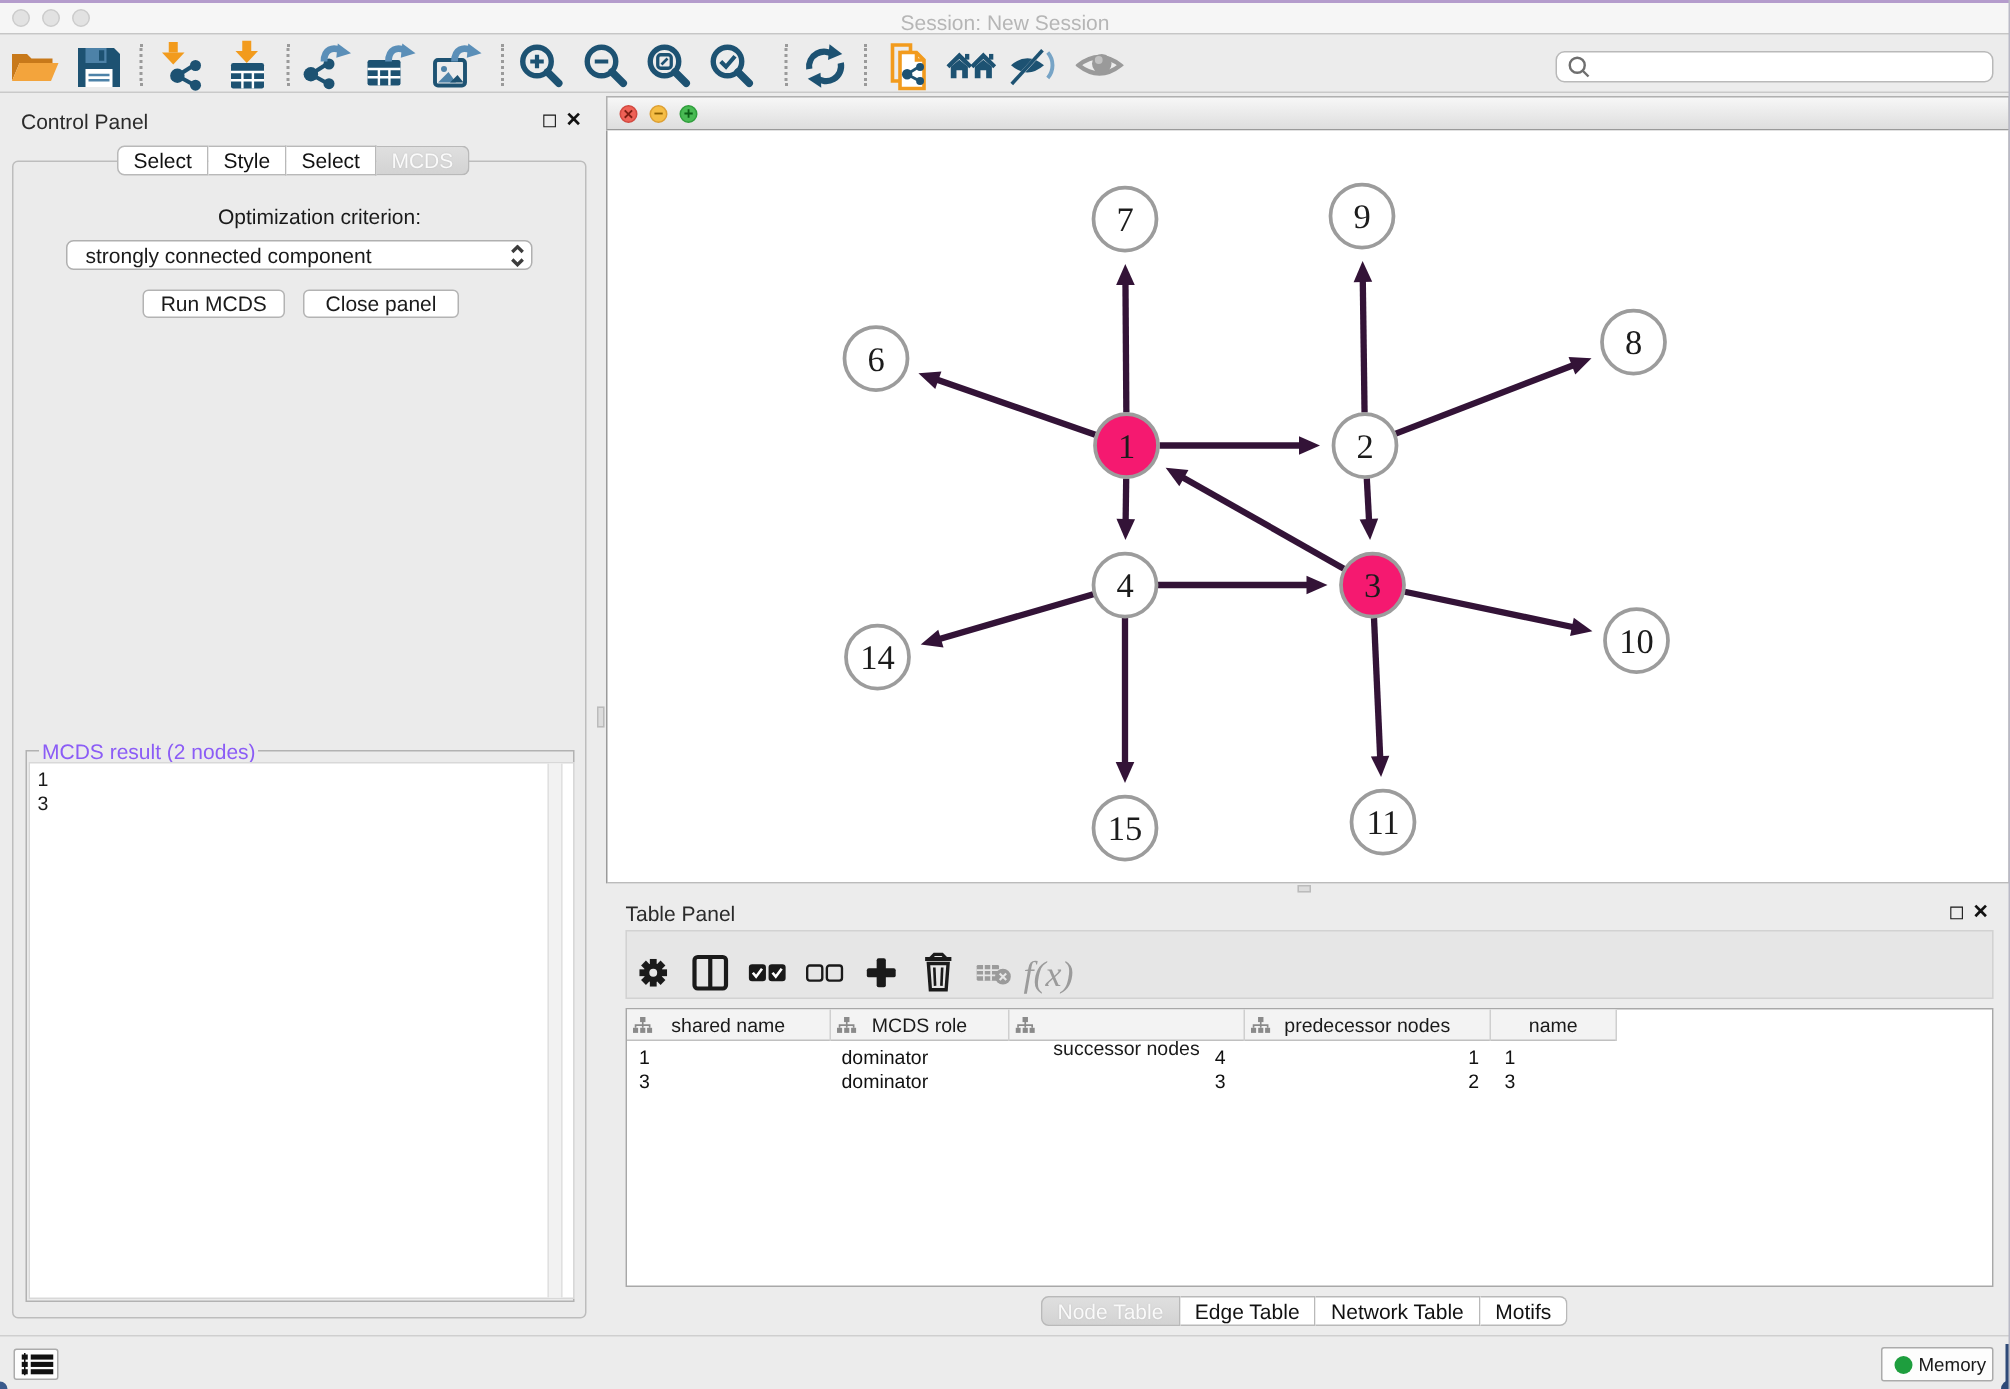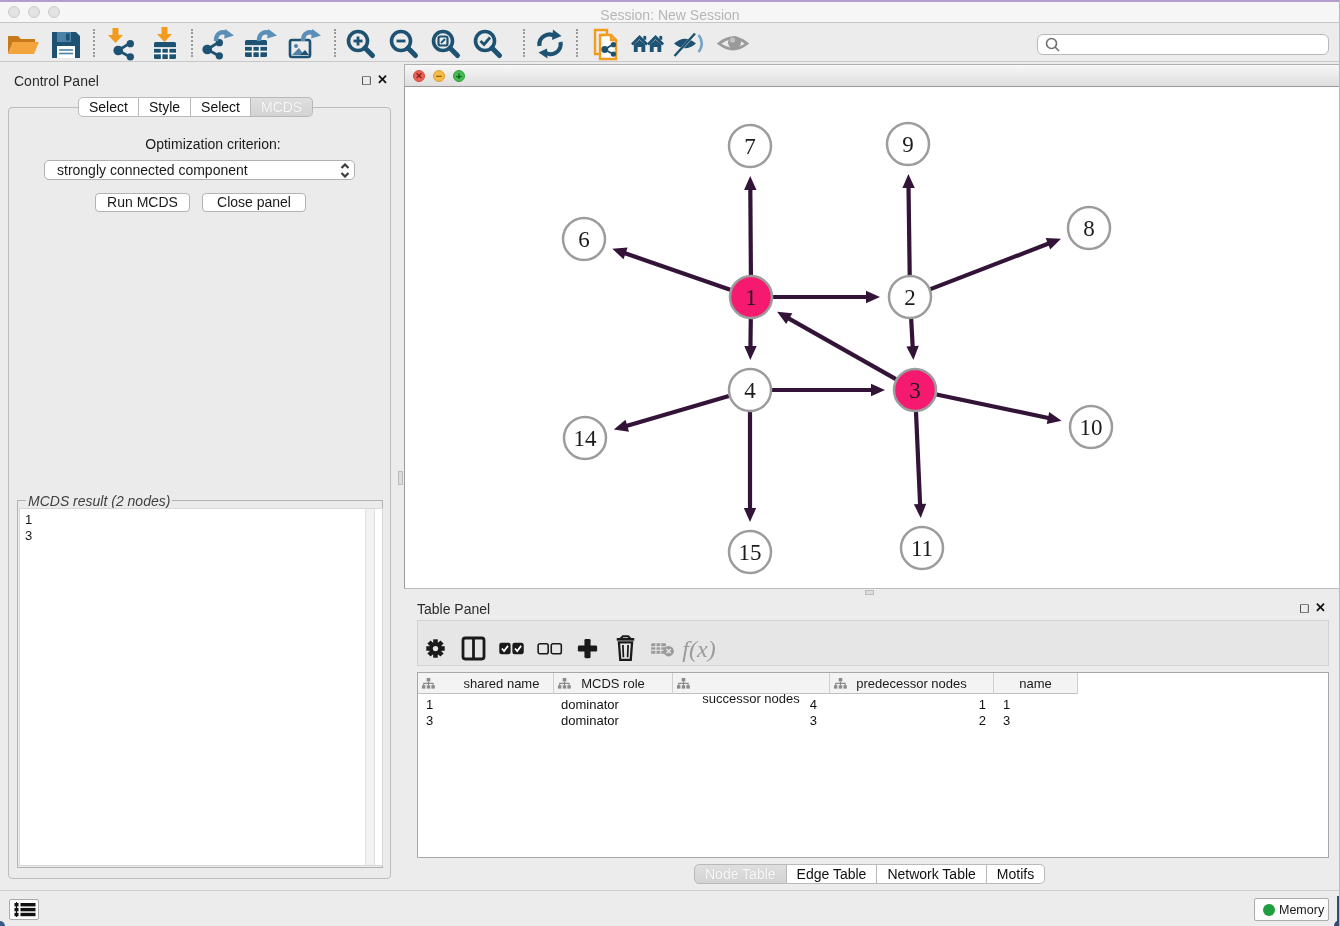--- a/index.html
+++ b/index.html
@@ -37,21 +37,21 @@
   font-size:14px; color:#1a1a1a;padding-left:29px; }
 #dropdown { position:absolute; left:44px; top:97px; width:311px; height:20px;
   background:#ffffff; border:1px solid #b0b0b0; border-radius:5px;
   font-size:14px; color:#1a1a1a; line-height:18px; padding-left:12px; }
 .macbtn { position:absolute; height:19px; background:#ffffff; border:1px solid #b3b3b3;
   border-radius:4px; font-size:14px; color:#1a1a1a; text-align:center; line-height:17px; }
 
 #fieldset { position:absolute; left:17px; top:437px; width:366px; height:368px;
   border:1px solid #b2b2b2; }
 #fieldset-label { position:absolute; left:8px; top:-8px; background:#ebebeb;
-  padding:0 2px; font-size:14px; color:#404040;font-style:italic; }
+  padding:0 2px; font-size:14px; color:#8b5cf6; }
 #fieldset-inner { position:absolute; left:1px; top:7px; width:364px; height:358px;
   background:#ffffff; border:1px solid #d8d8d8; font-size:13px; color:#1a1a1a; }
 #fs-scroll { position:absolute; right:7px; top:0; width:10px; height:100%;
   background:#f2f2f2; border-left:1px solid #e0e0e0; border-right:1px solid #e0e0e0; }
 
 #netframe { position:absolute; left:404px; top:63px; width:936px; height:527px; }
 #nettitle { position:absolute; left:0; top:1px; width:936px; height:23px;
   background:linear-gradient(#f7f7f7,#dedede); border:1px solid #b0b0b0;
   border-bottom:1px solid #9a9a9a; }
 #nettitle .tl { position:absolute; top:5px; width:12px; height:12px; border-radius:50%; }
@@ -404,21 +404,21 @@
             <g fill="#8a8a8a">
               <rect x="4.7" y="0" width="3.6" height="3.4"></rect>
               <rect x="0" y="7.2" width="3.4" height="3.4"></rect>
               <rect x="4.8" y="7.2" width="3.4" height="3.4"></rect>
               <rect x="9.4" y="7.2" width="3.4" height="3.4"></rect>
               <g stroke="#8a8a8a" stroke-width="1.1" fill="none">
                 <path d="M6.5 3.4 L6.5 5.4 M1.7 7.2 L1.7 5.4 L11.1 5.4 L11.1 7.2 M6.5 5.4 L6.5 7.2"></path>
               </g>
             </g>
           </svg>
-          <div style="position:absolute; left:16px; width:100%; top:0; line-height:21px;text-align:center;">shared name</div>
+          <div style="position:absolute; left:0; width:100%; top:0; line-height:21px;text-align:center;">shared name</div>
         </div>
         <div class="thcell" style="left:136px; width:119px;">
           <svg width="13" height="12" viewBox="0 0 13 12" style="position:absolute; top:5px; left:4px;">
             <g fill="#8a8a8a">
               <rect x="4.7" y="0" width="3.6" height="3.4"></rect>
               <rect x="0" y="7.2" width="3.4" height="3.4"></rect>
               <rect x="4.8" y="7.2" width="3.4" height="3.4"></rect>
               <rect x="9.4" y="7.2" width="3.4" height="3.4"></rect>
               <g stroke="#8a8a8a" stroke-width="1.1" fill="none">
                 <path d="M6.5 3.4 L6.5 5.4 M1.7 7.2 L1.7 5.4 L11.1 5.4 L11.1 7.2 M6.5 5.4 L6.5 7.2"></path>

